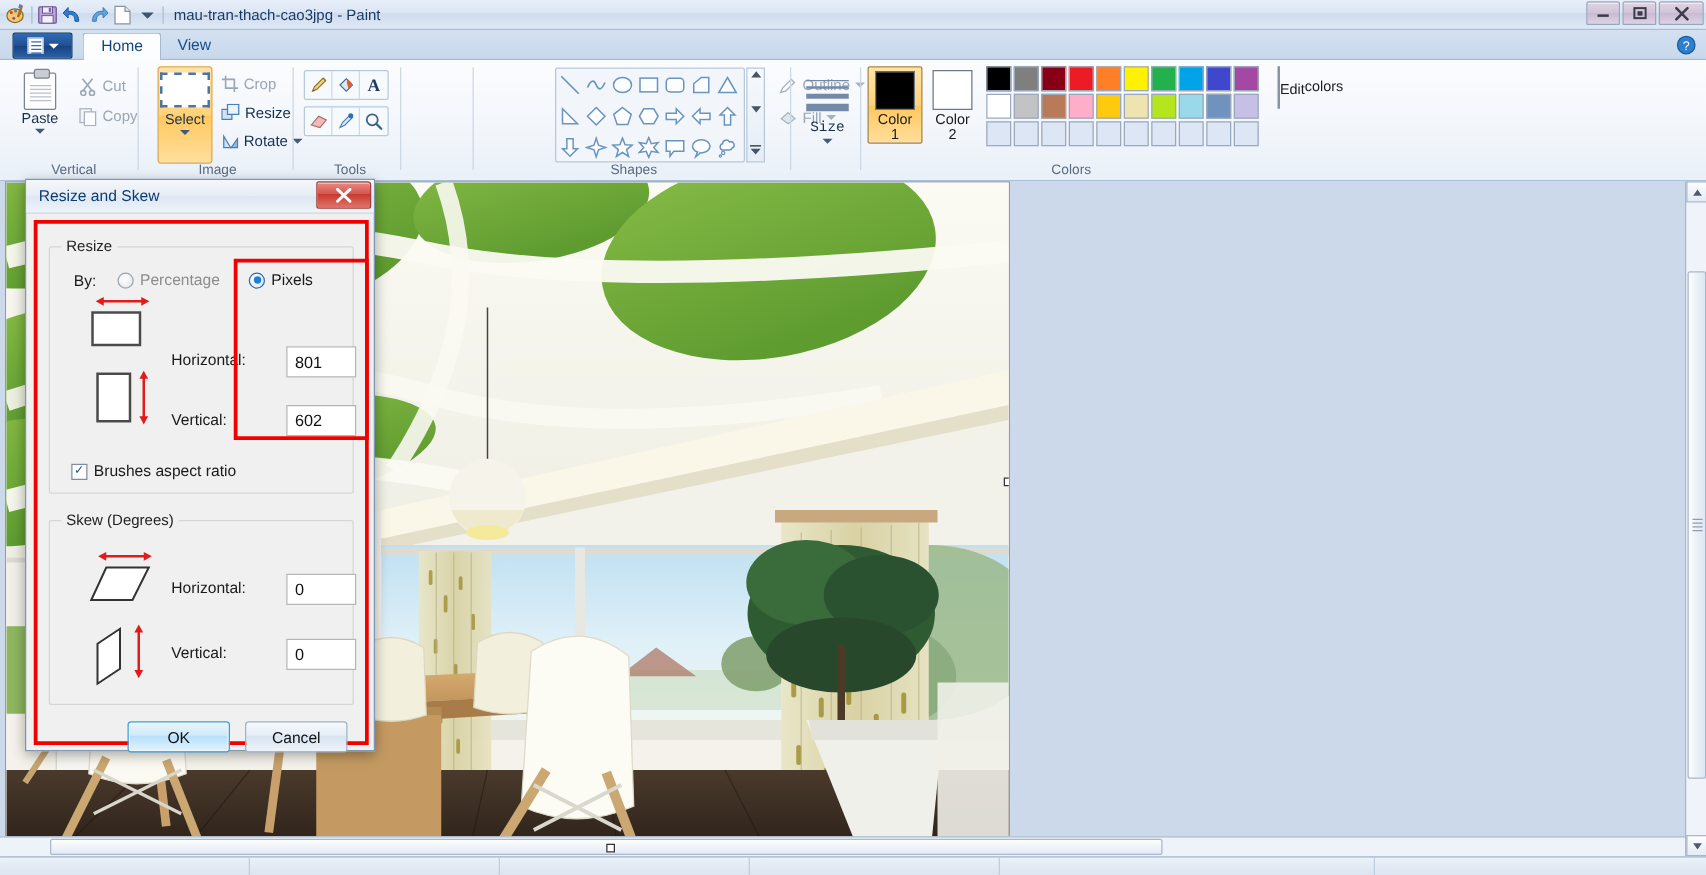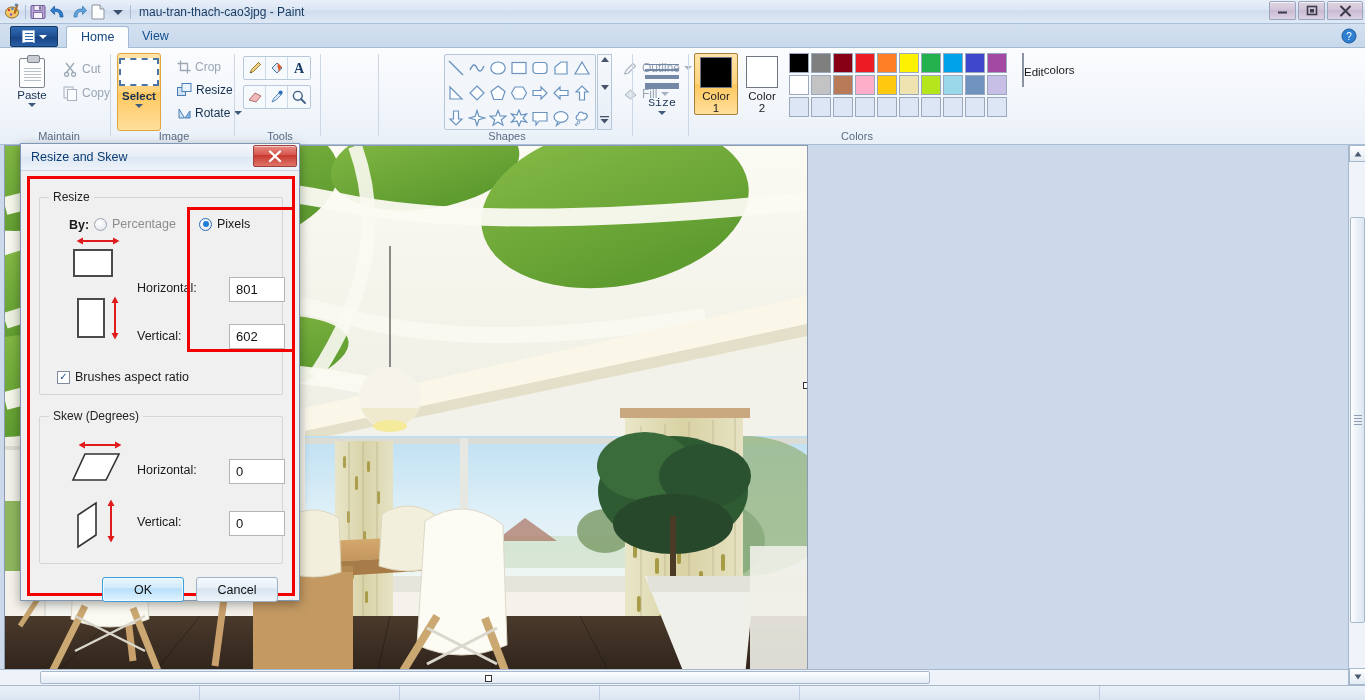--- a/index.html
+++ b/index.html
@@ -348,26 +348,26 @@
       </svg>
       <span>Cut</span>
     </div>
     <div class="btn-small dim" style="position:absolute; left:60px; top:34px;">
       <svg width="15" height="15" viewBox="0 0 15 15">
         <rect x="1" y="1" width="9" height="11" fill="#f3f5f8" stroke="#a8b2bf"></rect>
         <rect x="4.5" y="3.5" width="9" height="11" fill="#fbfcfe" stroke="#a8b2bf"></rect>
       </svg>
       <span>Copy</span>
     </div>
-    <div class="group-label">Maintain</div>
+    <div class="group-label">Vertical</div>
   </div>
   <div class="group-sep" style="left:110px;"></div>
 
   <div class="group" style="left:112px; width:124px;">
-    <div class="btn-big select-btn" style="position:absolute; left:5px; top:5px; width:44px; height:78px;font-weight:bold;">
+    <div class="btn-big select-btn" style="position:absolute; left:14px; top:5px; width:44px; height:78px;">
       <span class="icon-marquee"></span>
       <span class="lbl" style="margin-top:4px;">Select</span>
       <span class="caret-dn"></span>
     </div>
     <div class="btn-small dim" style="position:absolute; left:62px; top:8px;">
       <svg width="14" height="14" viewBox="0 0 14 14">
         <path d="M3.5 0.5 L3.5 10.5 L13.5 10.5 M0.5 3.5 L10.5 3.5 L10.5 13.5" stroke="#9aa6b4" stroke-width="1.3" fill="none"></path>
       </svg>
       <span>Crop</span>
     </div>
@@ -860,21 +860,21 @@
   </div>
 
   <div class="dlg-body">
 
     <div class="red-box" style="left:6px; top:5px; width:268px; height:420px;"></div>
 
     <div class="fieldset" style="left:18px; top:26px; width:244px; height:198px;">
       <span class="legend">Resize</span>
     </div>
 
-    <span class="lbl" style="position:absolute; left:48px; top:47px;font-weight:bold;">By:</span>
+    <span class="lbl" style="position:absolute; left:38px; top:47px;">By:</span>
 
     <div style="position:absolute; left:73px; top:46px; display:flex;align-items:center;gap:5px;">
       <span class="radio-outer"></span>
       <span class="lbl" style="color:#8d8d8d;">Percentage</span>
     </div>
 
     <div style="position:absolute; left:178px; top:46px; display:flex;align-items:center;gap:5px;">
       <span class="radio-outer on">
           <span class="radio-dot"></span>
         </span>

